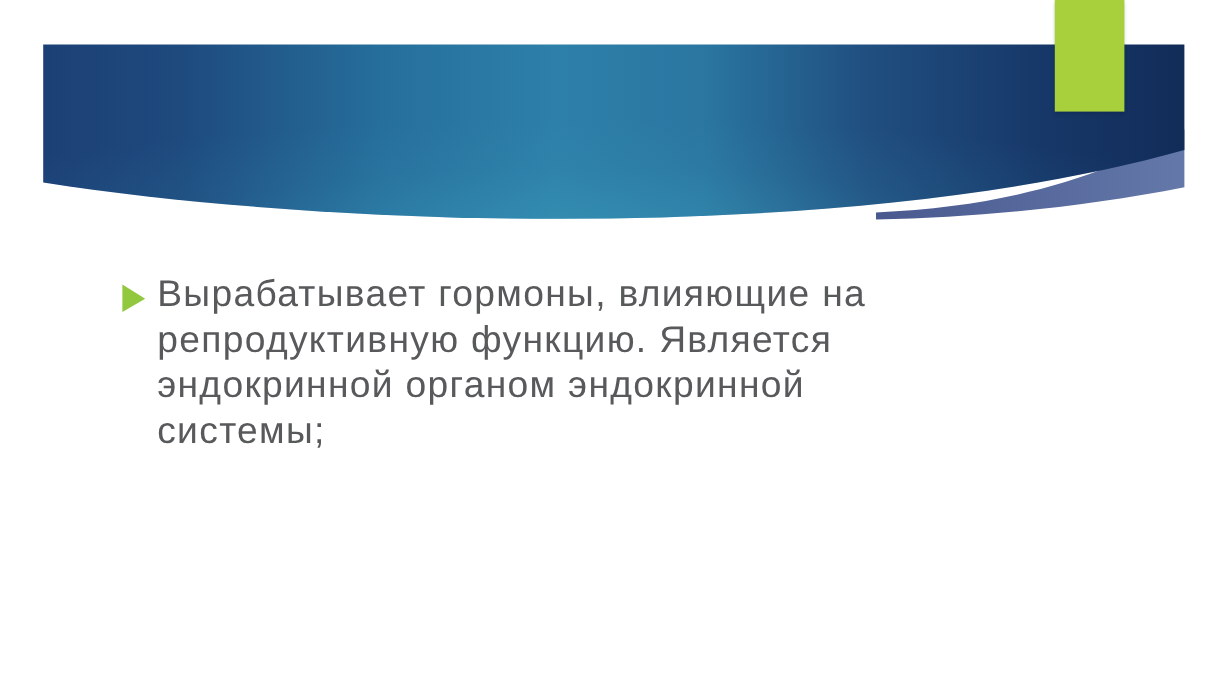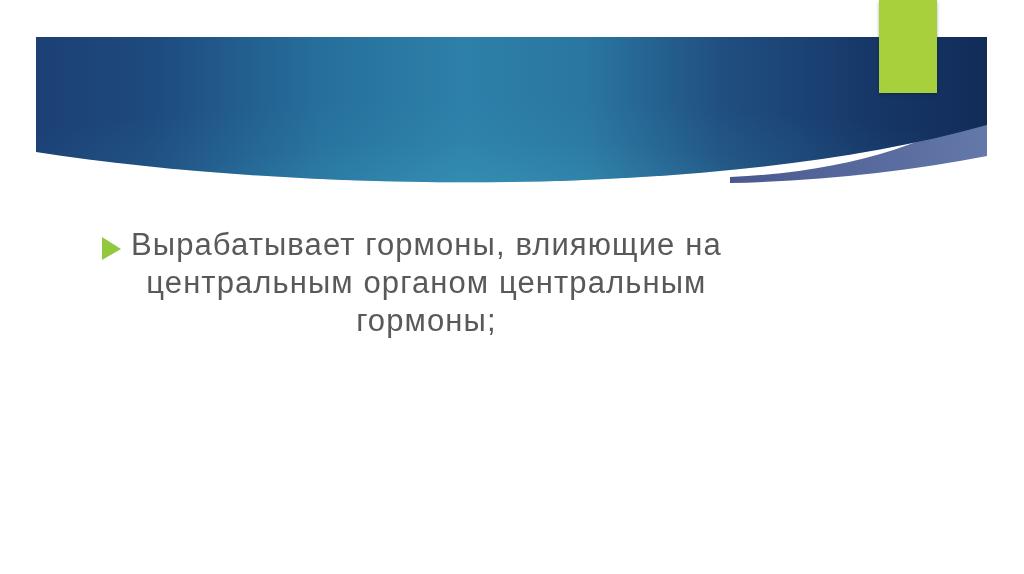--- a/index.html
+++ b/index.html
@@ -33,21 +33,20 @@
     height: 93px;
     background: var(--accent-green, #a8cf3c);
     box-shadow: 0 2px 3px rgba(10, 30, 60, 0.35);
   }
   .content {
     position: absolute;
     left: 0;
     top: 0;
     width: 1024px;
     height: 574px;
-    text-align: center;
   }
   .bullet-arrow {
     position: absolute;
     left: 102px;
     top: 237px;
     width: 0;
     height: 0;
     border-top: 12px solid transparent;
     border-bottom: 11px solid transparent;
     border-left: 19px solid var(--bullet-green, #91c83d);
@@ -100,18 +99,19 @@
 
     <path fill="url(#bandGlow)" d="M 36 37 L 987 37 L 987 125 C 720 200 300 193 36 152 Z"></path>
   </svg>
 
   <div class="green-rect"></div>
 
   <div class="content">
     <span class="bullet-arrow"></span>
     <div class="bullet-text">
       <div class="line">Вырабатывает гормоны, влияющие на</div>
-      <div class="line">центральным органом центральным</div>
-      <div class="line">гормоны;</div>
+      <div class="line">репродуктивную функцию. Является</div>
+      <div class="line">эндокринной органом эндокринной</div>
+      <div class="line">системы;</div>
     </div>
   </div>
 
 </div>
 
 </body></html>

